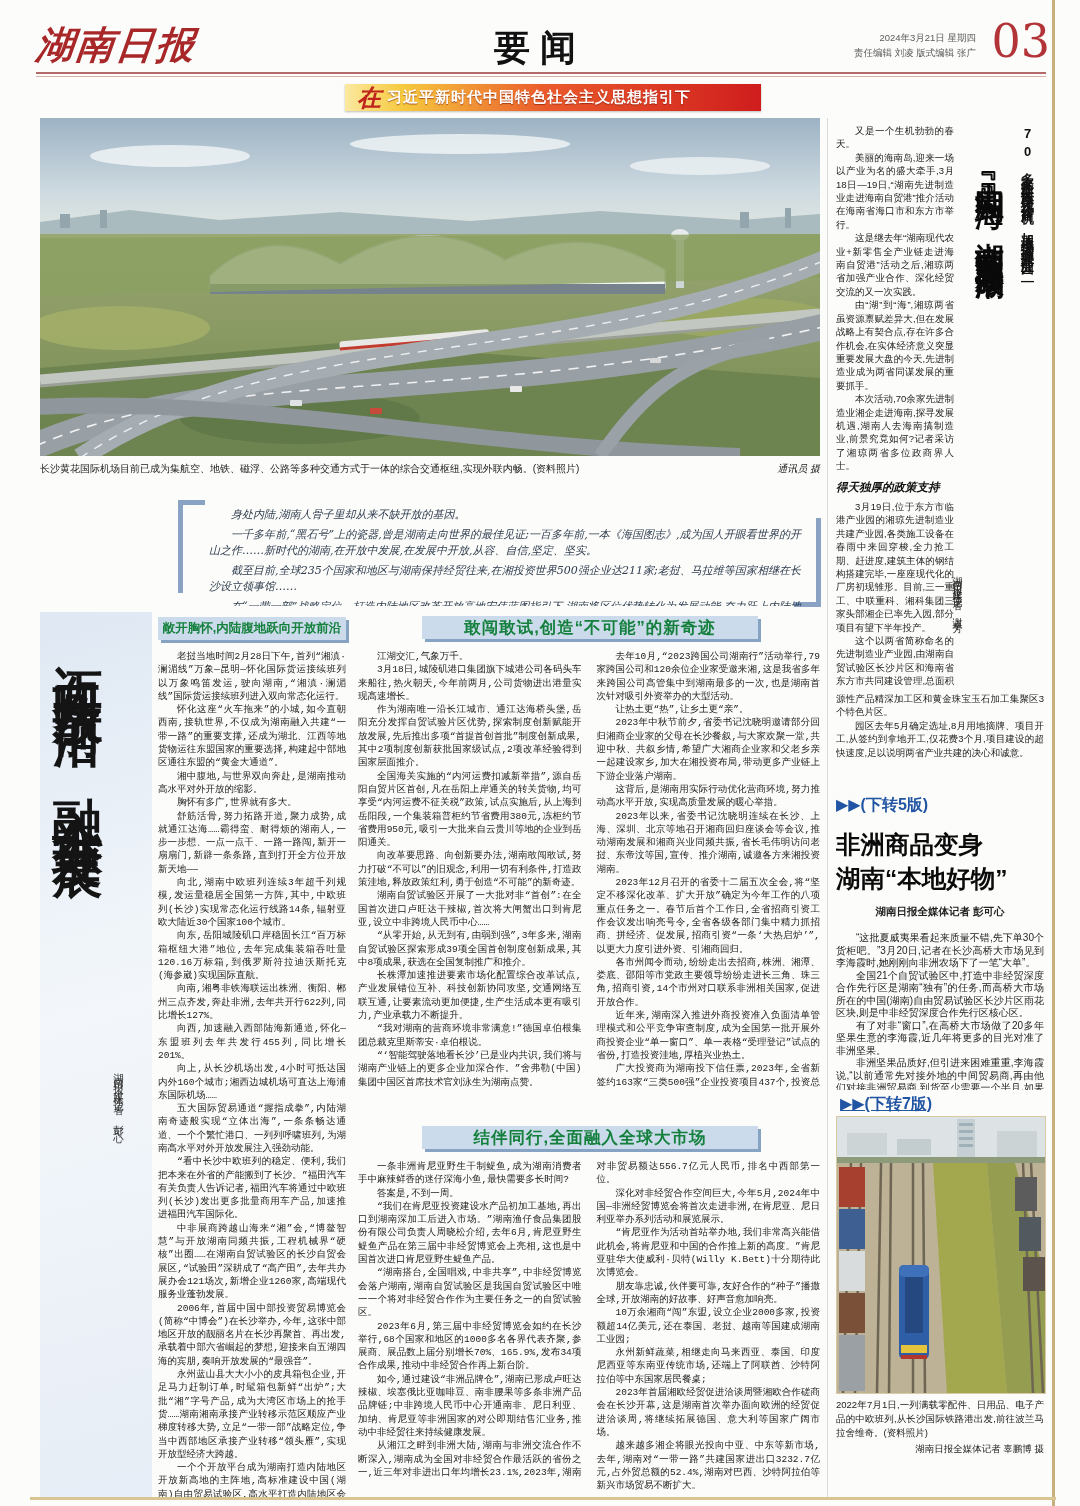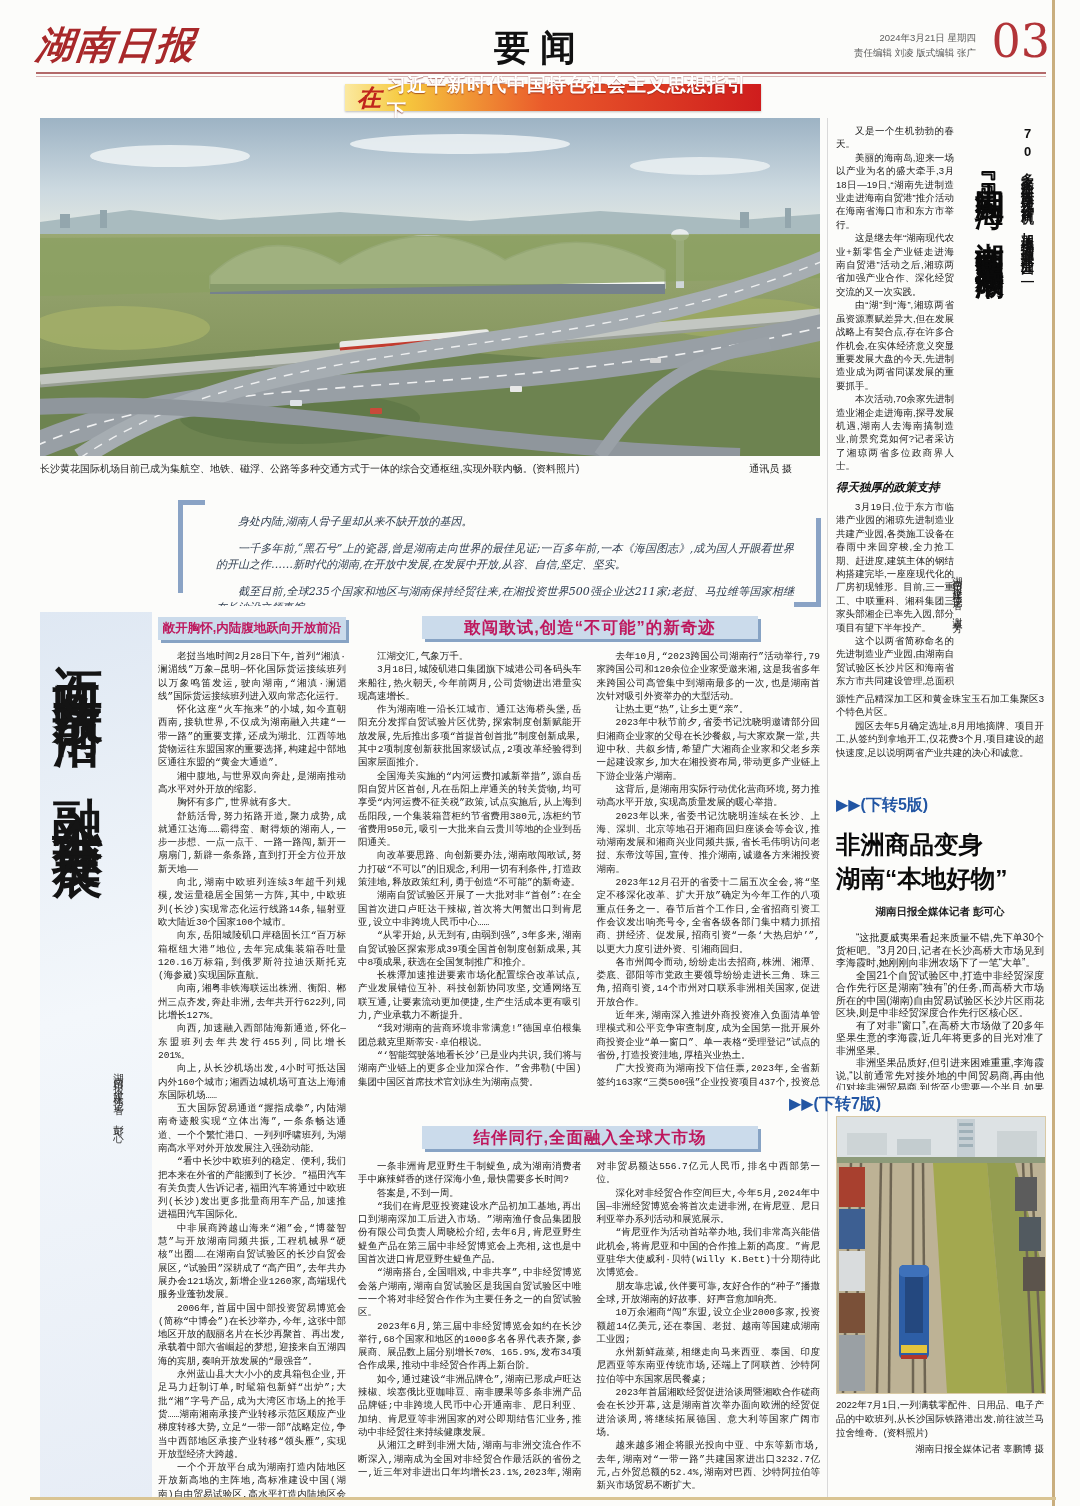--- a/index.html
+++ b/index.html
@@ -11,40 +11,40 @@
   .section-title{position:absolute;left:0;right:0;top:24px;text-align:center;font-size:36px;font-weight:900;letter-spacing:10px;color:#111;}
   .date-block{position:absolute;right:104px;top:30px;text-align:right;font-size:9.5px;line-height:15px;color:#5a5a5a;}
   .page-num{position:absolute;right:30px;top:14px;font-size:46px;font-weight:400;color:#b23438;
             font-family:"DejaVu Serif","Liberation Serif",serif;}
   .head-rule{position:absolute;left:36px;right:34px;top:72px;border-top:2px solid #b36a6a;}
   .head-rule2{position:absolute;left:36px;right:34px;top:76px;border-top:1px solid #d8b0b0;}
   
   .banner{position:absolute;left:345px;top:84px;width:416px;height:27px;display:flex;align-items:center;
           background:linear-gradient(90deg,#fbe9a0 0%,#f6c93e 14%,#ea5a2b 48%,#cf1d1d 100%);box-shadow:0 1px 2px rgba(0,0,0,.25);}
   .banner .zai{font-family:"DejaVu Serif",serif;font-style:italic;font-weight:900;font-size:24px;color:#c0251c;margin:0 6px 0 12px;}
-  .banner .btxt{color:#fff;font-weight:900;font-size:19px;letter-spacing:1px;text-shadow:0 1px 1px rgba(120,20,10,.6);}
+  .banner .btxt{color:#fff;font-weight:900;font-size:15px;letter-spacing:1px;text-shadow:0 1px 1px rgba(120,20,10,.6);}
   
   .photo-main{position:absolute;left:40px;top:118px;width:780px;height:338px;overflow:hidden;background:#cfd8db;}
   .photo-rail{position:absolute;left:836px;top:1116px;width:208px;height:276px;overflow:hidden;background:#c9c0a8;border:1px solid #d9c9a4;}
   .caption{position:absolute;left:40px;top:462px;width:780px;font-size:10px;color:#222;display:flex;}
-  .caption .credit{margin-left:auto;margin-right:28px;white-space:nowrap;}
+  .caption .credit{margin-left:auto;white-space:nowrap;font-style:italic;}
   
   .quote{position:absolute;left:206px;top:504px;width:598px;height:102px;overflow:hidden;
          font-family:"DejaVu Serif","Liberation Serif",serif;font-style:italic;font-size:11px;line-height:16.5px;color:#2e3c4e;text-align:justify;}
-  .quote p{margin:10px;text-indent:2em;font-style:italic;}
+  .quote p{margin:3px;text-indent:2em;font-style:italic;}
   .qbr-tl{position:absolute;left:178px;top:500px;width:22px;height:88px;border-left:5px solid #8aa3c5;border-top:5px solid #8aa3c5;}
   .qbr-br{position:absolute;left:794px;top:518px;width:22px;height:84px;border-right:5px solid #8aa3c5;border-bottom:5px solid #8aa3c5;}
   
   .v-strip{position:absolute;left:40px;top:612px;width:112px;height:888px;
            background:linear-gradient(165deg,#dfe8f3 0%,#f3f7fb 45%,#e7edf6 100%);}
   .v-headline{position:absolute;left:45px;top:624px;height:876px;writing-mode:vertical-rl;text-orientation:upright;
               font-size:50px;font-weight:900;letter-spacing:11px;color:#141414;}
   .v-byline{position:absolute;left:112px;top:1064px;height:300px;writing-mode:vertical-rl;text-orientation:upright;
             font-size:10.5px;letter-spacing:4px;color:#333;}
-  .sec-bar{position:absolute;height:23px;line-height:23px;text-align:center;font-weight:900;color:#be185d;
+  .sec-bar{position:absolute;height:23px;line-height:23px;text-align:center;font-weight:900;color:#15803d;
            background:#cbdbeb;box-shadow:3px 3px 0 #87a3c4;}
   .bar1{left:158px;top:617px;width:188px;font-size:12.5px;}
   .bar2{left:422px;top:616px;width:336px;font-size:16.5px;letter-spacing:1px;text-align:center;}
   .bar3{left:422px;top:1126px;width:336px;font-size:16.5px;letter-spacing:1px;}
   .body-txt p{margin:0;text-indent:2em;font-family:Liberation Mono, monospace;}
   .body-txt{font-size:9.5px;line-height:13.3px;text-align:justify;color:#1c1c1c;overflow:hidden;}
   .colA{position:absolute;left:158px;top:650px;width:188px;height:850px;}
   .colBC{position:absolute;left:358px;top:650px;width:462px;height:454px;column-count:2;column-gap:15px;column-fill:auto;}
   .colDE{position:absolute;left:358px;top:1160px;width:462px;height:340px;column-count:2;column-gap:15px;column-fill:auto;}
   .main-sep{position:absolute;left:827px;top:118px;height:1382px;border-left:1px solid #d9d9d9;}
@@ -56,21 +56,21 @@
   .sb-tail{position:absolute;left:836px;top:692px;width:208px;height:100px;}
   .sb-tail p:first-child{text-indent:0;}
   .kicker-v{position:absolute;left:1018px;top:126px;height:540px;writing-mode:vertical-rl;text-orientation:upright;
             font-size:13px;font-weight:700;letter-spacing:3px;color:#111;}
   .head1-v{position:absolute;left:970px;top:160px;height:650px;writing-mode:vertical-rl;text-orientation:upright;
            font-size:29px;font-weight:900;letter-spacing:3px;color:#0a0a0a;}
   .byline1-v{position:absolute;left:950px;top:568px;height:240px;writing-mode:vertical-rl;text-orientation:upright;
              font-size:10px;letter-spacing:3px;color:#222;}
   .jump{font-size:16px;font-weight:700;color:#2155a3;text-align:left;}
   .jump1{position:absolute;left:836px;top:795px;width:208px;}
-  .jump2{position:absolute;left:789px;top:1094px;width:208px;}
+  .jump2{position:absolute;left:840px;top:1094px;width:208px;text-decoration:underline;}
   .art2-head{position:absolute;left:836px;top:828px;width:208px;font-size:24.5px;font-weight:900;line-height:34px;color:#0a0a0a;}
   .art2-byline{position:absolute;left:836px;top:905px;width:208px;text-align:center;font-size:10.5px;font-weight:700;color:#222;}
   .art2-body{position:absolute;left:836px;top:932px;width:208px;height:158px;font-size:10px;line-height:12.5px;}
   .cap2{position:absolute;left:836px;top:1398px;width:208px;font-size:9.5px;line-height:14px;text-align:justify;color:#222;}
   .cap2 .credit{display:block;text-align:right;margin-top:2px;}
   
   .edge-r{position:absolute;left:1052px;top:0;bottom:0;width:3px;background:#c9ae7e;}
   .edge-b{position:absolute;left:30px;right:24px;top:1497px;height:3px;background:#d9c493;}
 </style>
 </head>

